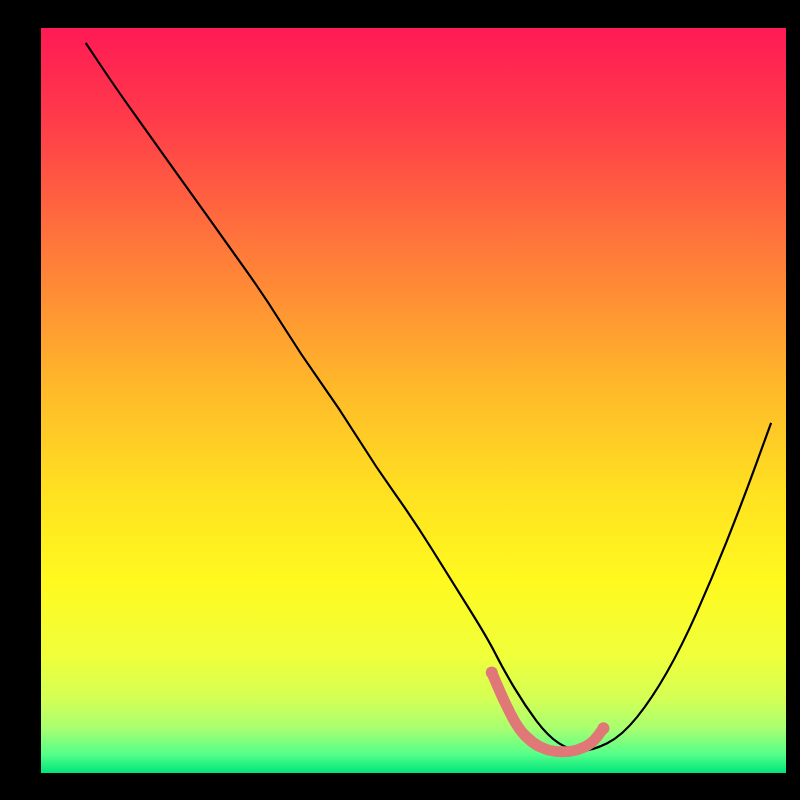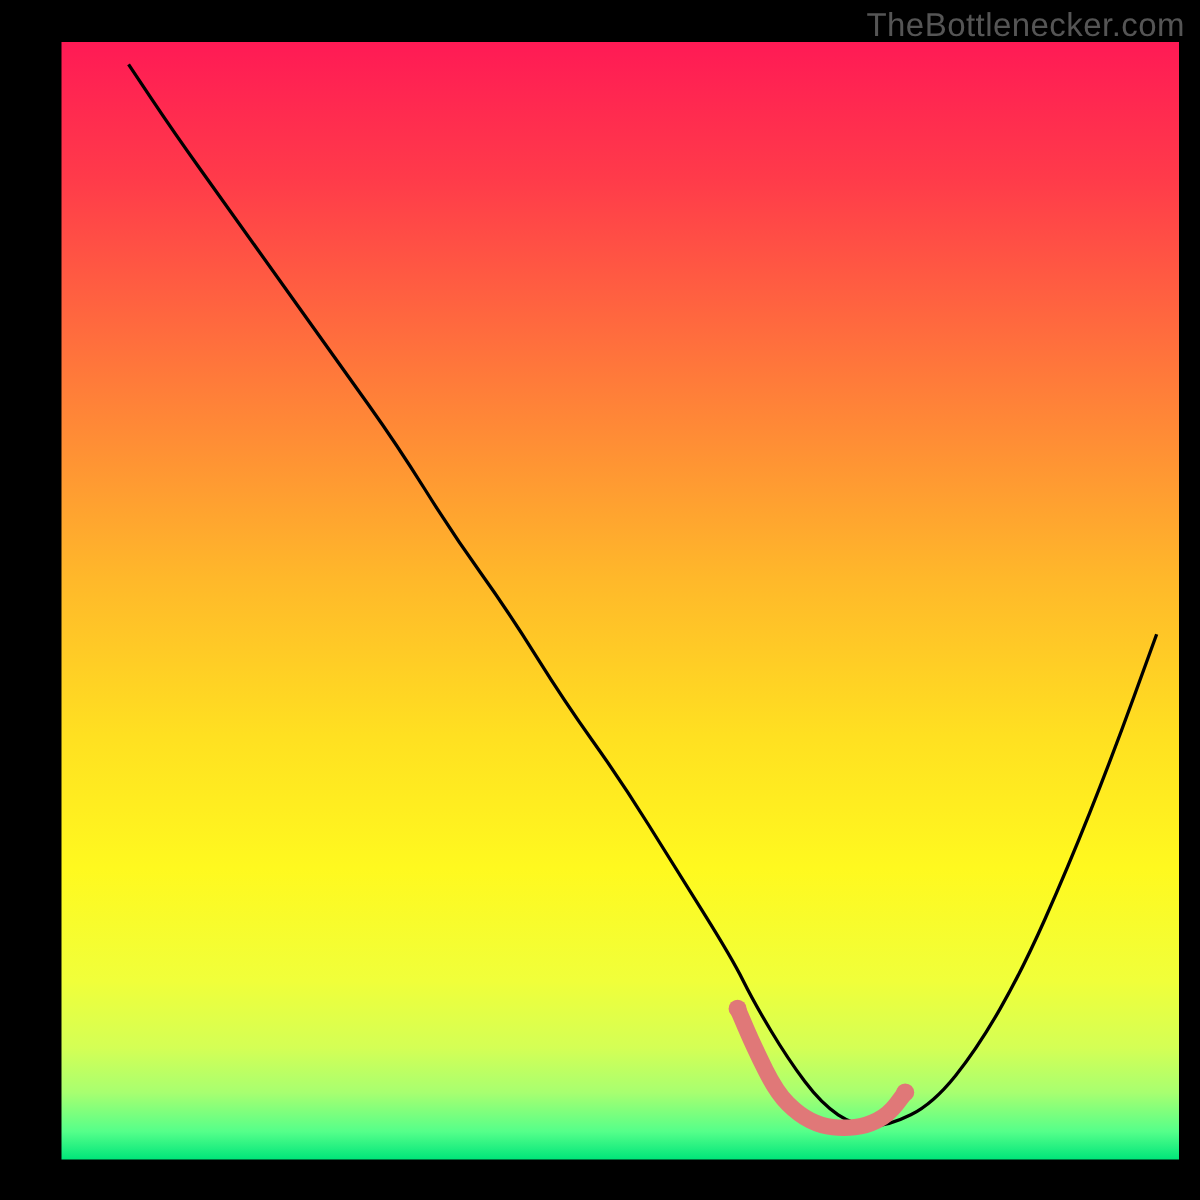--- a/index.html
+++ b/index.html
@@ -52,15 +52,14 @@
   </defs>
   <rect id="plot-rect" fill="url(#bg-grad)" x="41" y="28" width="745" height="745"></rect>
   <path id="curve-path" fill="none" stroke-width="2.2" d="M 85.69999999999999 42.89999999999998 Q 85.69999999999999 42.89999999999998 100.6 65.25 Q 115.5 87.60000000000002 134.125 113.67500000000001 Q 152.75 139.75 171.375 165.825 Q 190 191.89999999999998 208.625 217.97500000000002 Q 227.25 244.05000000000007 245.875 270.125 Q 264.5 296.2 283.125 326 Q 301.75 355.79999999999995 320.375 381.875 Q 339 407.95 357.625 437.75 Q 376.25 467.55 394.875 493.625 Q 413.5 519.7 432.125 549.5 Q 450.75000000000006 579.3 469.375 609.0999999999999 Q 488 638.9 495.45 653.8 Q 502.9 668.7 514.075 687.325 Q 525.25 705.95 536.425 720.85 Q 547.6 735.75 558.775 743.2 Q 569.9499999999999 750.65 581.125 750.65 Q 592.3 750.65 607.2 743.2 Q 622.1 735.75 637 717.125 Q 651.9 698.5 666.8 672.425 Q 681.7 646.35 696.6 612.825 Q 711.5 579.3 726.4 542.05 Q 741.3 504.8 756.2 463.82500000000005 L 771.1 422.85" stroke="#000000"></path>
   <path id="highlight-path" fill="none" stroke-width="11" stroke-linecap="round" stroke-linejoin="round" d="M 491.72499999999997 672.425 Q 491.72499999999997 672.425 497.3125 685.4625 Q 502.9 698.5 510.34999999999997 713.4 Q 517.8 728.3 525.25 735.75 Q 532.7 743.2 540.1500000000001 746.925 Q 547.6 750.65 555.05 751.395 Q 562.5 752.14 569.95 751.395 Q 577.4 750.65 584.8499999999999 746.925 Q 592.3 743.2 597.8875 735.75 L 603.475 728.3" stroke="#e07878"></path>
   <g id="highlight-dots">
         <circle cx="491.72499999999997" cy="672.425" r="6" fill="#e07878"></circle>
         <circle cx="603.475" cy="728.3" r="6" fill="#e07878"></circle>
       </g>
 </svg>
 
-<div class="attribution">TheBottlenecker.com</div>
 
 </div>
 
 </body></html>

